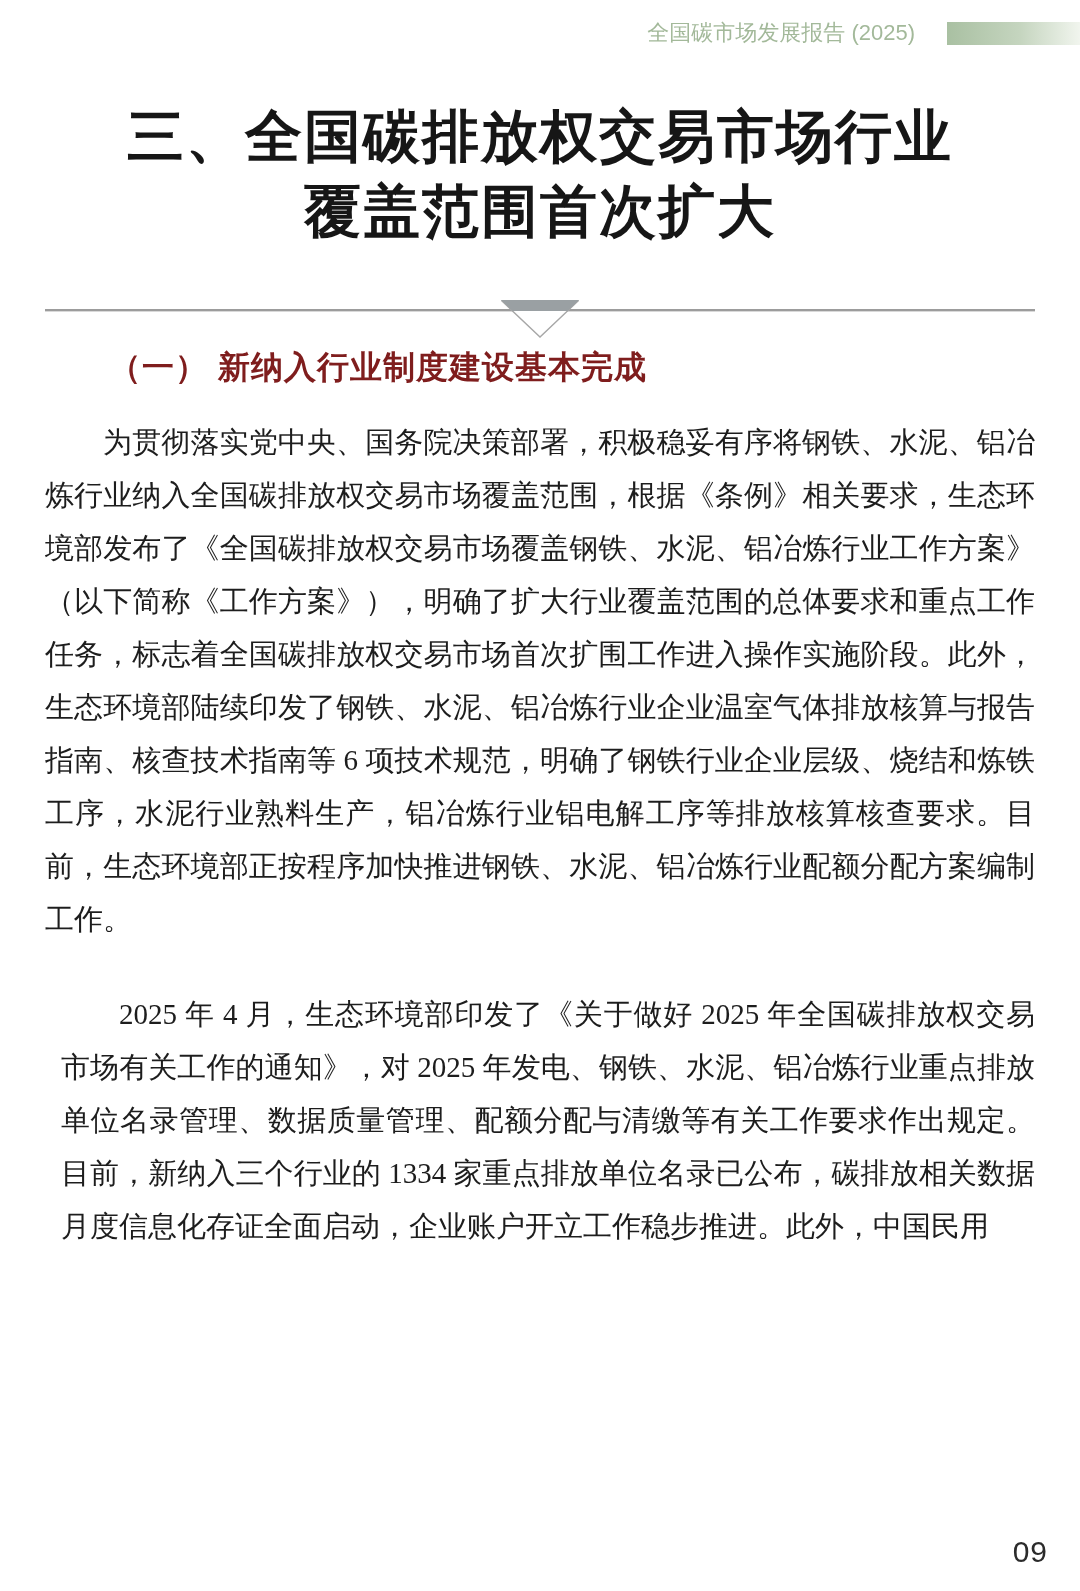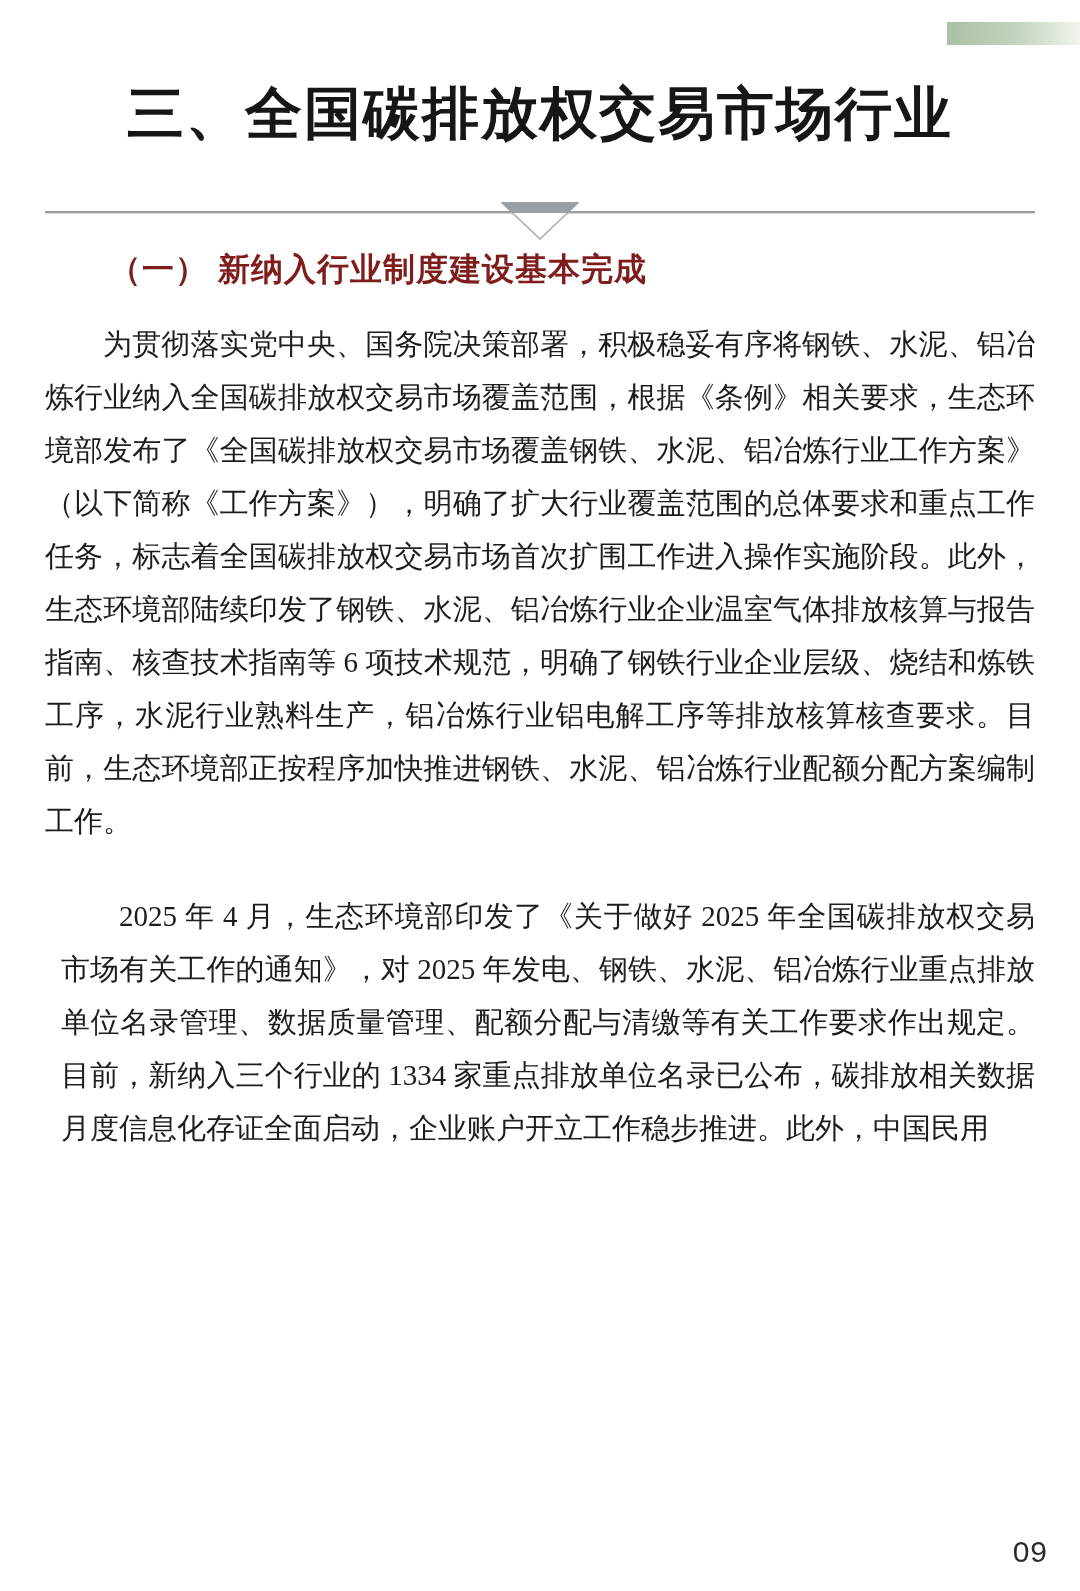--- a/index.html
+++ b/index.html
@@ -41,22 +41,22 @@
     position: absolute;
     right: 0;
     top: 2px;
     width: 133px;
     height: 23px;
     background: linear-gradient(to right, #a9c0a2 0%, #c5d5bf 55%, #f1f5ee 100%);
   }
 
   
   .chapter-title {
-    margin: 12px;
-    padding-top: 64px;
+    margin: 0;
+    padding-top: 99px;
     text-align: center;
     font-size: 57px;
     line-height: 75px;
     font-weight: 700;
     letter-spacing: 2px;
     color: #161616;
   }
   .chapter-title span { display: block; }
 
   
@@ -109,25 +109,27 @@
     color: #2b2b2b;
     letter-spacing: 1px;
   }
 </style>
 </head>
 <body>
 
 <div class="page">
 
   <div class="page-header">
+    <span class="report-title">全国碳市场发展报告 (2025)</span>
     <div class="header-accent-bar"></div>
   </div>
 
   <h1 class="chapter-title">
     <span>三、全国碳排放权交易市场行业</span>
+    <span>覆盖范围首次扩大</span>
   </h1>
 
   <div class="section-divider">
     <svg class="down-triangle" viewBox="0 0 78 40" xmlns="http://www.w3.org/2000/svg">
       <polygon points="1,1 77,1 39,37" fill="#ffffff" stroke="#a7a7a7" stroke-width="1.4"></polygon>
       <polygon points="0,0 78,0 66.7,11 11.3,11" fill="#9aa0a3"></polygon>
     </svg>
   </div>
 
 

